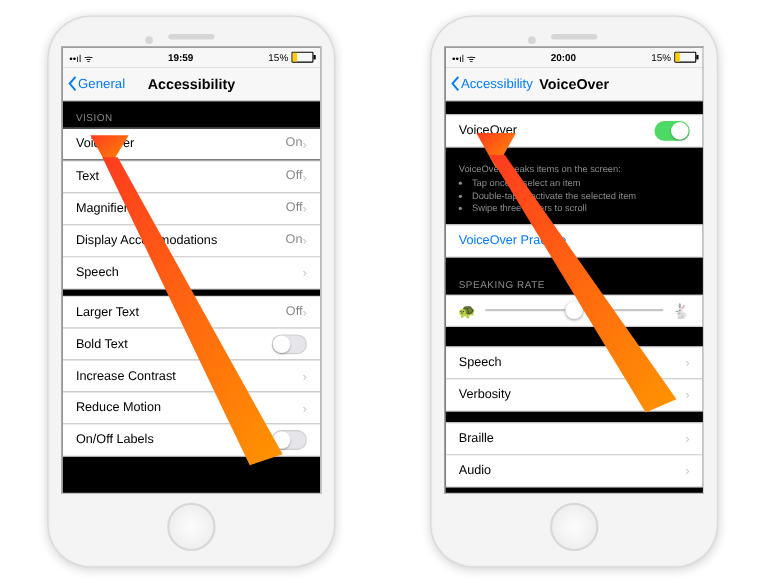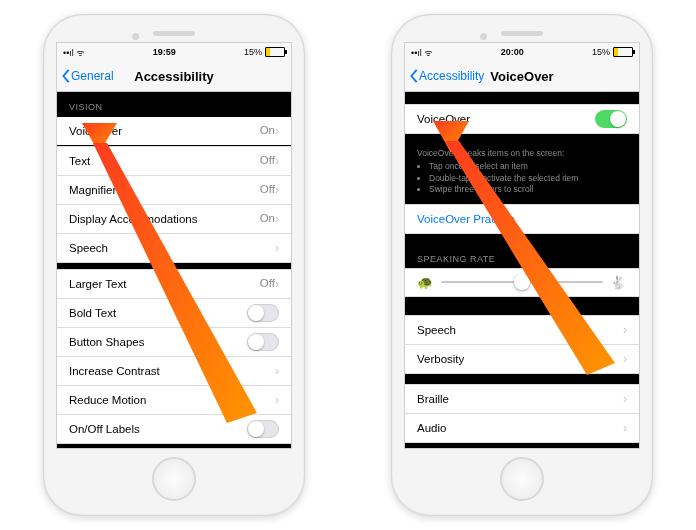--- a/index.html
+++ b/index.html
@@ -117,26 +117,20 @@
                 <span class="chev">›</span>
               </span>
           </div>
           <div class="cell">
             <span>Bold Text</span>
             <span class="toggle">
                 <i></i>
               </span>
           </div>
           <div class="cell">
-            <span>Button Shapes</span>
-            <span class="toggle">
-                <i></i>
-              </span>
-          </div>
-          <div class="cell">
             <span>Increase Contrast</span>
             <span class="val">
                 <span class="chev">›</span>
               </span>
           </div>
           <div class="cell">
             <span>Reduce Motion</span>
             <span class="val">
                 <span class="chev">›</span>
               </span>

